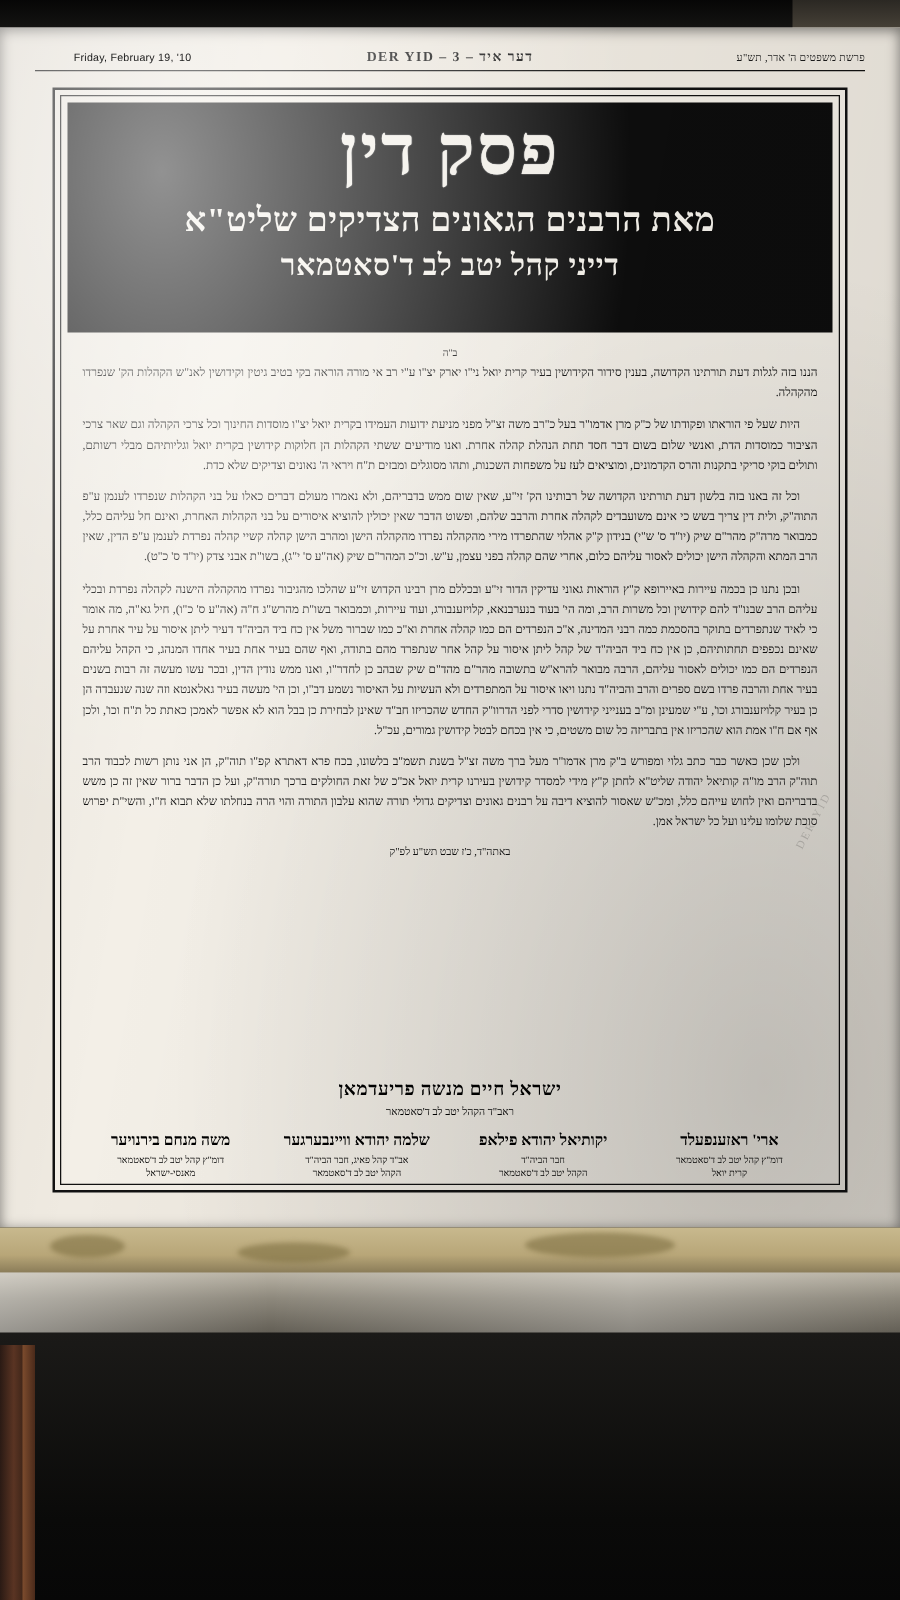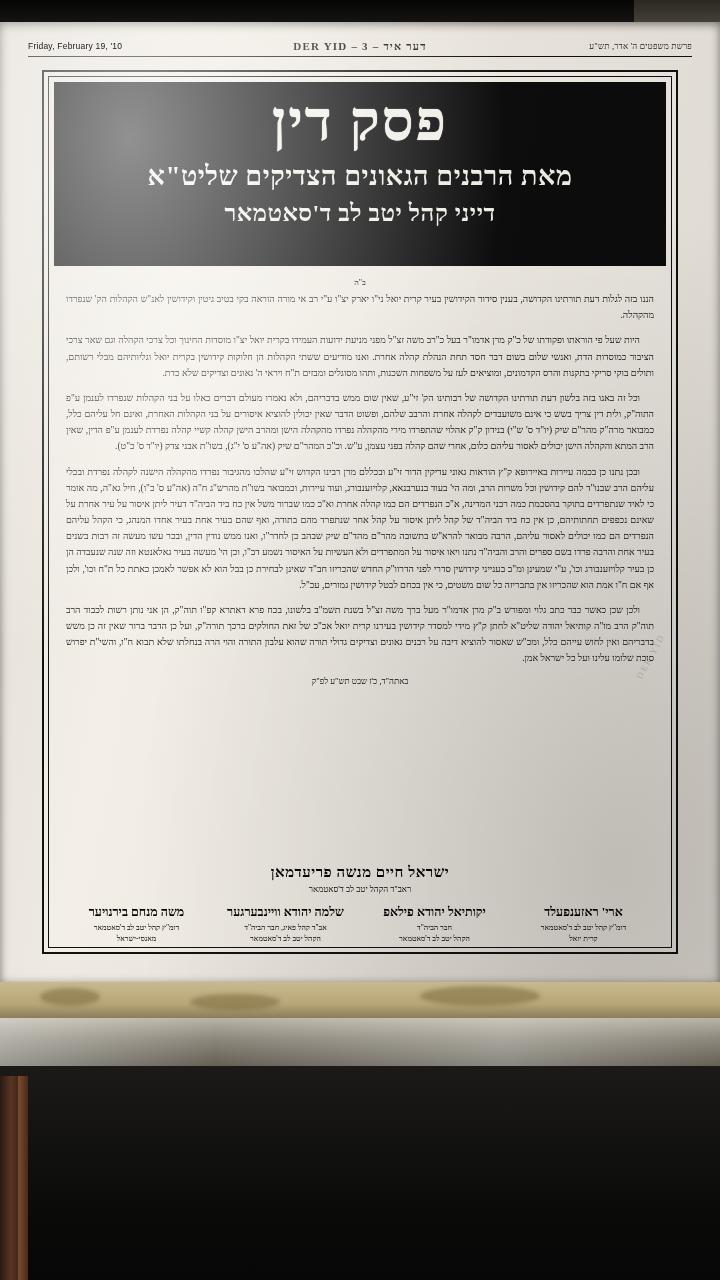--- a/index.html
+++ b/index.html
@@ -65,21 +65,21 @@
     align-items: center;
     justify-content: space-between;
     font-size: 9px;
     color: #1a1a1a;
     letter-spacing: .2px;
   }
   .masthead .center {
     position:absolute; left:0; right:0; text-align:center;
     font-size: 11px; font-weight: bold; letter-spacing: 1.2px;
   }
-  .masthead .date { position:relative; z-index:2; font-family:"Liberation Sans",sans-serif; font-size:8.5px;}
+  .masthead .date { position:relative; z-index:2; font-family:"Liberation Sans",sans-serif; font-size:8.5px;margin-left:31px;}
   .masthead .heb  { position:relative; z-index:2; font-size:8.5px; direction: rtl;}
   .masthead-rule {
     position:absolute; left:28px; right:28px; top:34px;
     border-top: 1.5px solid #111;
   }
 
   
   .ad {
     position: absolute;
     top: 48px; left: 42px;

